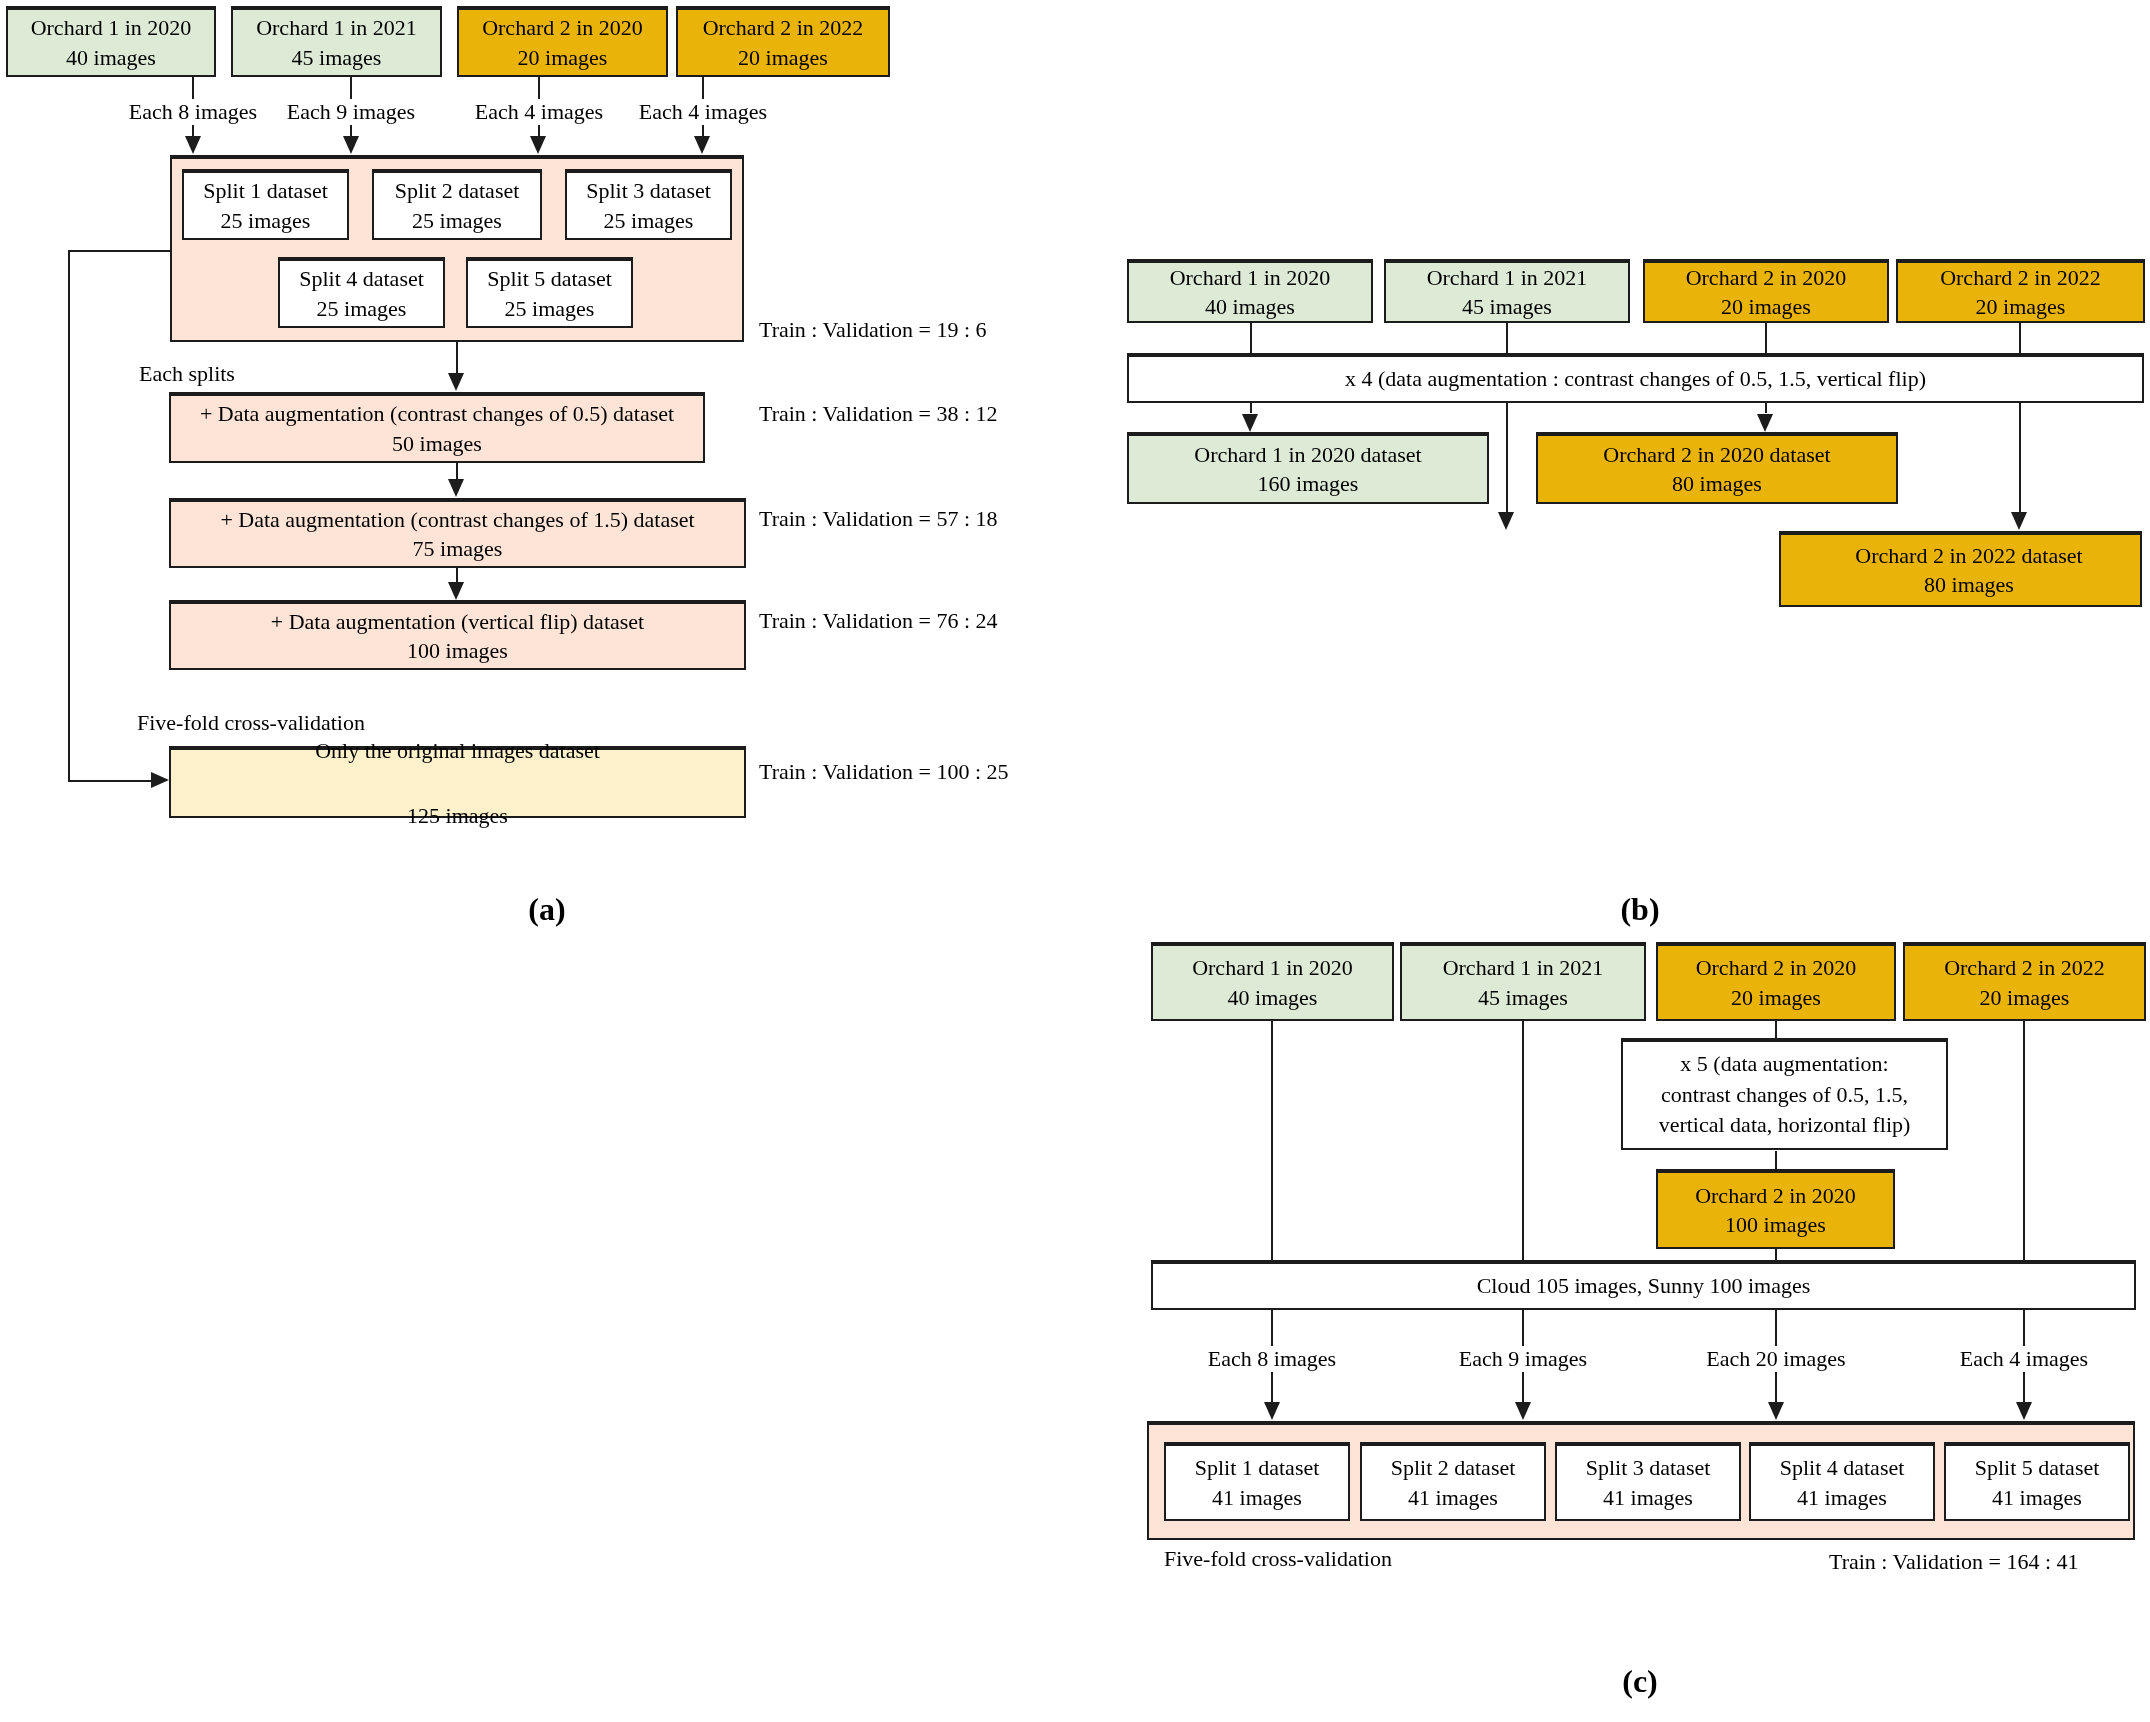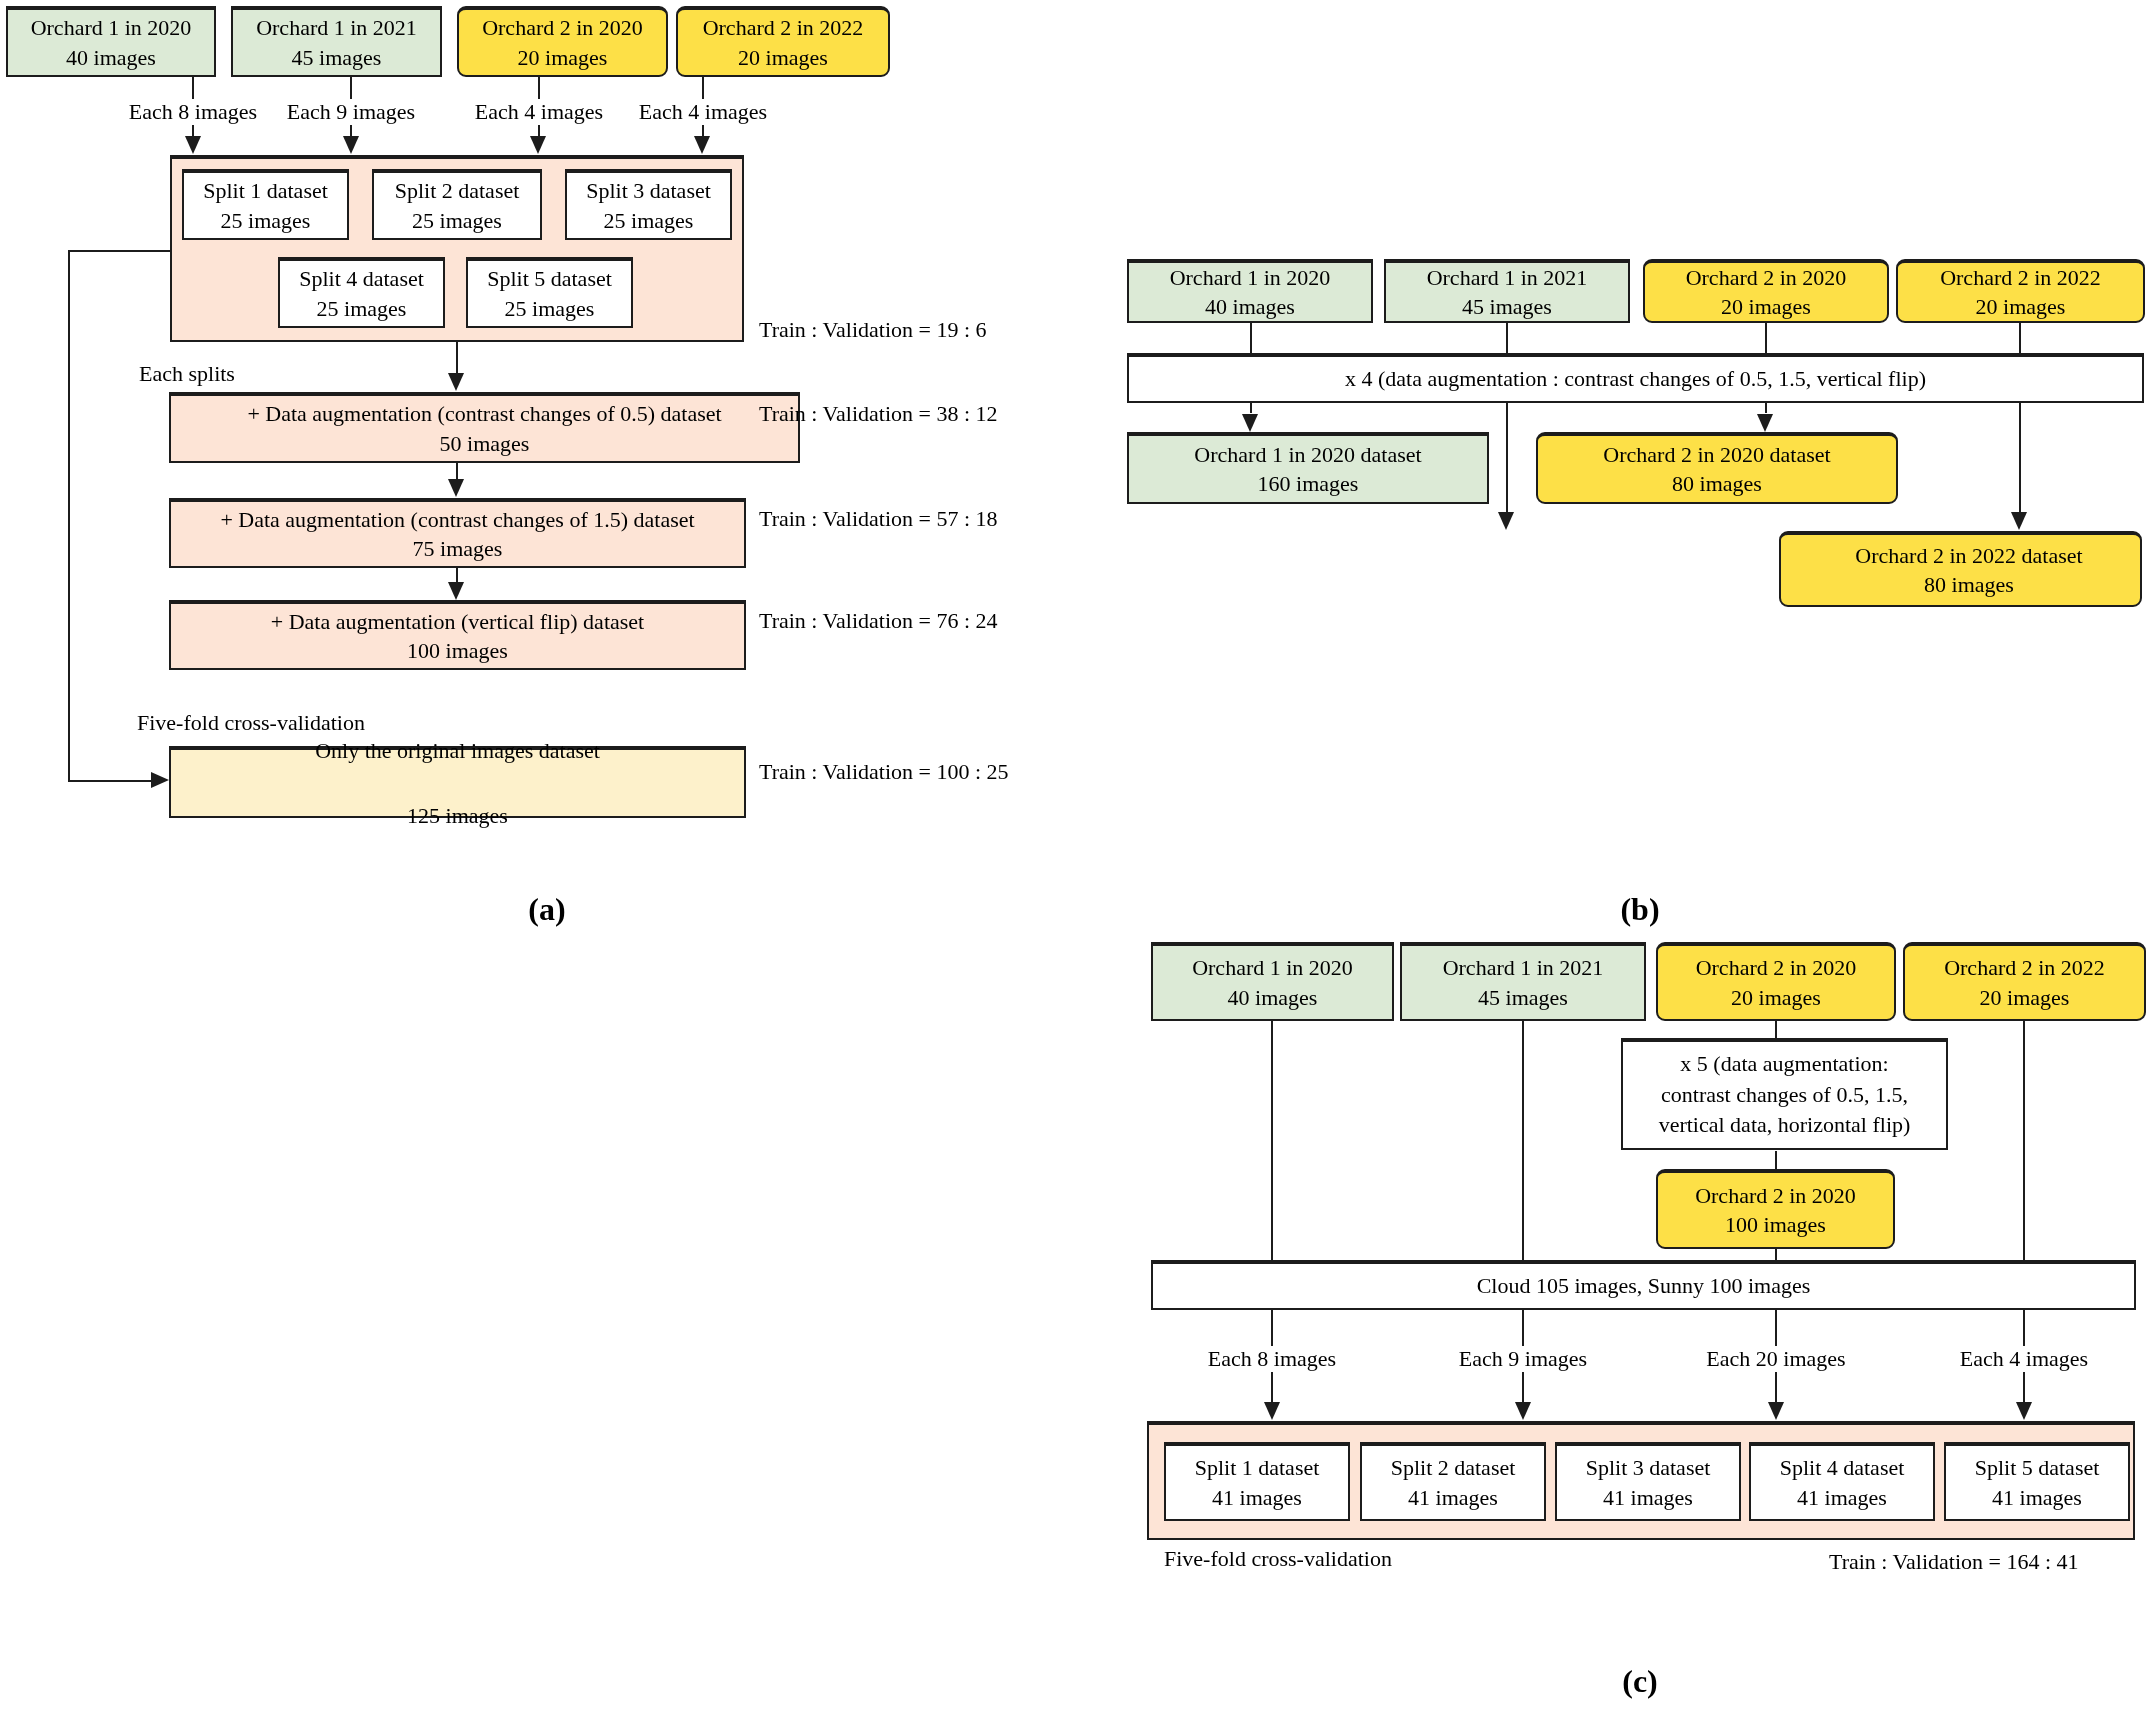--- a/index.html
+++ b/index.html
@@ -4,21 +4,21 @@
 <style>
   html,body{margin:0;padding:0;background:#ffffff;}
   body{width:2151px;height:1722px;overflow:hidden;
        font-family:"Liberation Serif","DejaVu Serif",serif;color:#000;}
   #canvas{position:relative;width:2151px;height:1722px;background:#fff;}
 
   .box{position:absolute;box-sizing:border-box;border:2.7px solid #1c1c1c;border-top-width:4.9px;
        display:flex;flex-direction:column;justify-content:center;align-items:center;
        text-align:center;font-size:22px;line-height:1.32;background:#fff;}
   .green{background:#dcead6;}
-  .blue{background:#fde047;border-radius:9px;}
+  .blue{background:#eab308;}
   .peach{background:#fde4d6;}
   .yellow{background:#fdf1cb;gap:36px;}
   .container{position:absolute;box-sizing:border-box;border:2.7px solid #1c1c1c;border-top-width:4.9px;}
 
   .vl{position:absolute;width:2.2px;background:#1c1c1c;}
   .hl{position:absolute;height:2.2px;background:#1c1c1c;}
   .arr-d{position:absolute;width:0;height:0;
          border-left:8.6px solid transparent;border-right:8.6px solid transparent;
          border-top:18.4px solid #1c1c1c;}
   .arr-r{position:absolute;width:0;height:0;
@@ -86,21 +86,21 @@
   <div class="box" style="left:466px;top:257px;width:167px;height:71px;">
     <span>Split 5 dataset</span>
     <span>25 images</span>
   </div>
   <div class="ratio" style="left:759px;top:317px;">Train : Validation = 19 : 6</div>
 
   <div class="vl" style="left:456px;top:342px;height:31px;"></div>
   <div class="arr-d" style="left:448px;top:373px;"></div>
   <div class="lbl" style="left:139px;top:361px;">Each splits</div>
 
-  <div class="box peach" style="left:169px;top:392px;width:631px;height:71px;">
+  <div class="box peach" style="left:169px;top:392px;width:536px;height:71px;">
     <span>+ Data augmentation (contrast changes of 0.5) dataset</span>
     <span>50 images</span>
   </div>
   <div class="ratio" style="left:759px;top:401px;">Train : Validation = 38 : 12</div>
 
   <div class="vl" style="left:456px;top:463px;height:16px;"></div>
   <div class="arr-d" style="left:448px;top:479px;"></div>
 
   <div class="box peach" style="left:169px;top:498px;width:577px;height:70px;">
     <span>+ Data augmentation (contrast changes of 1.5) dataset</span>

